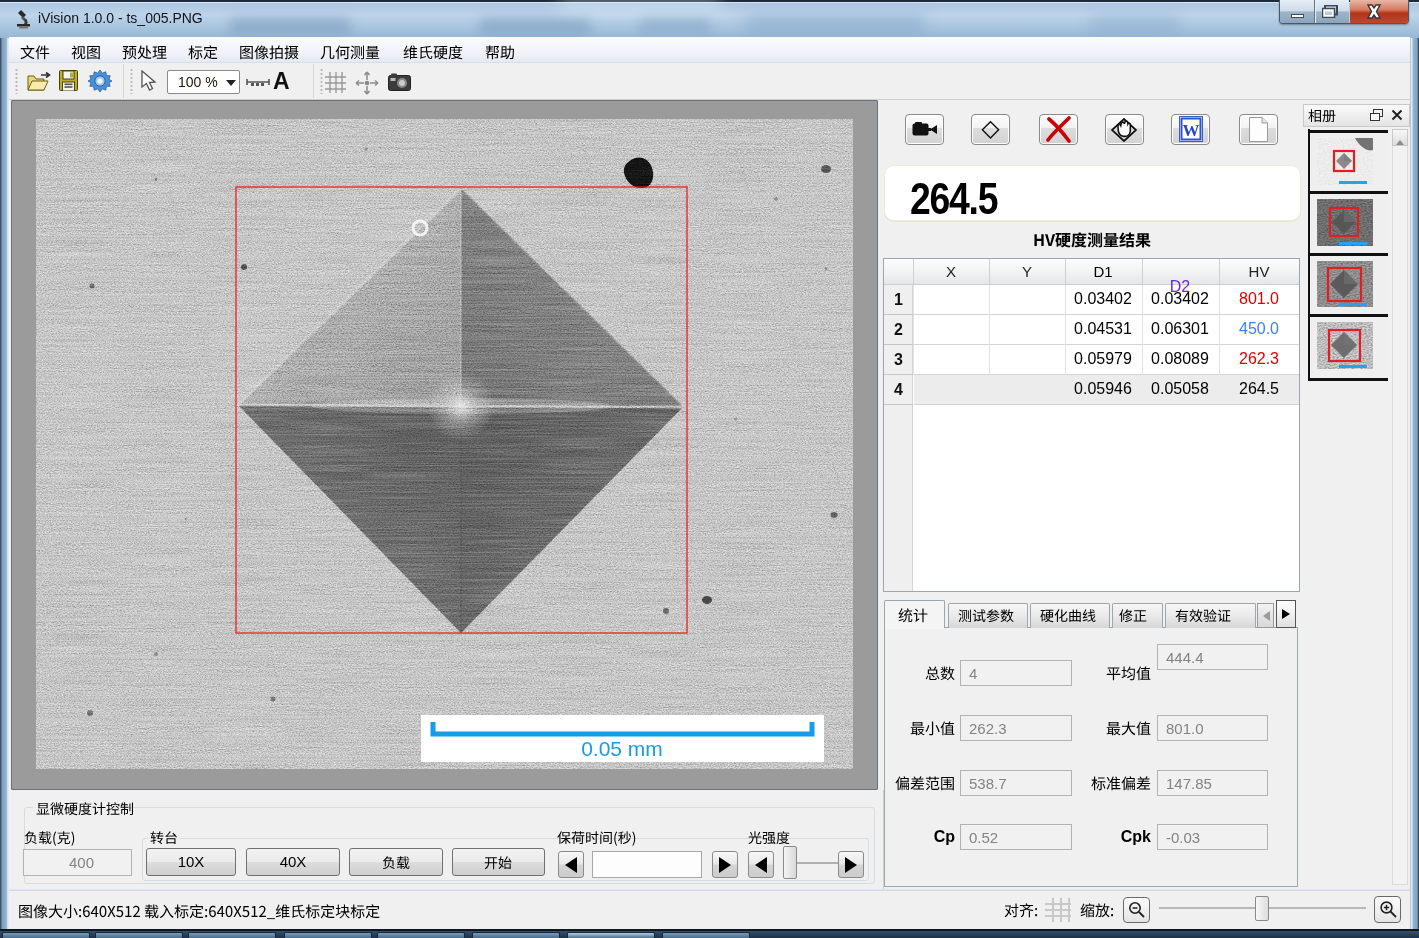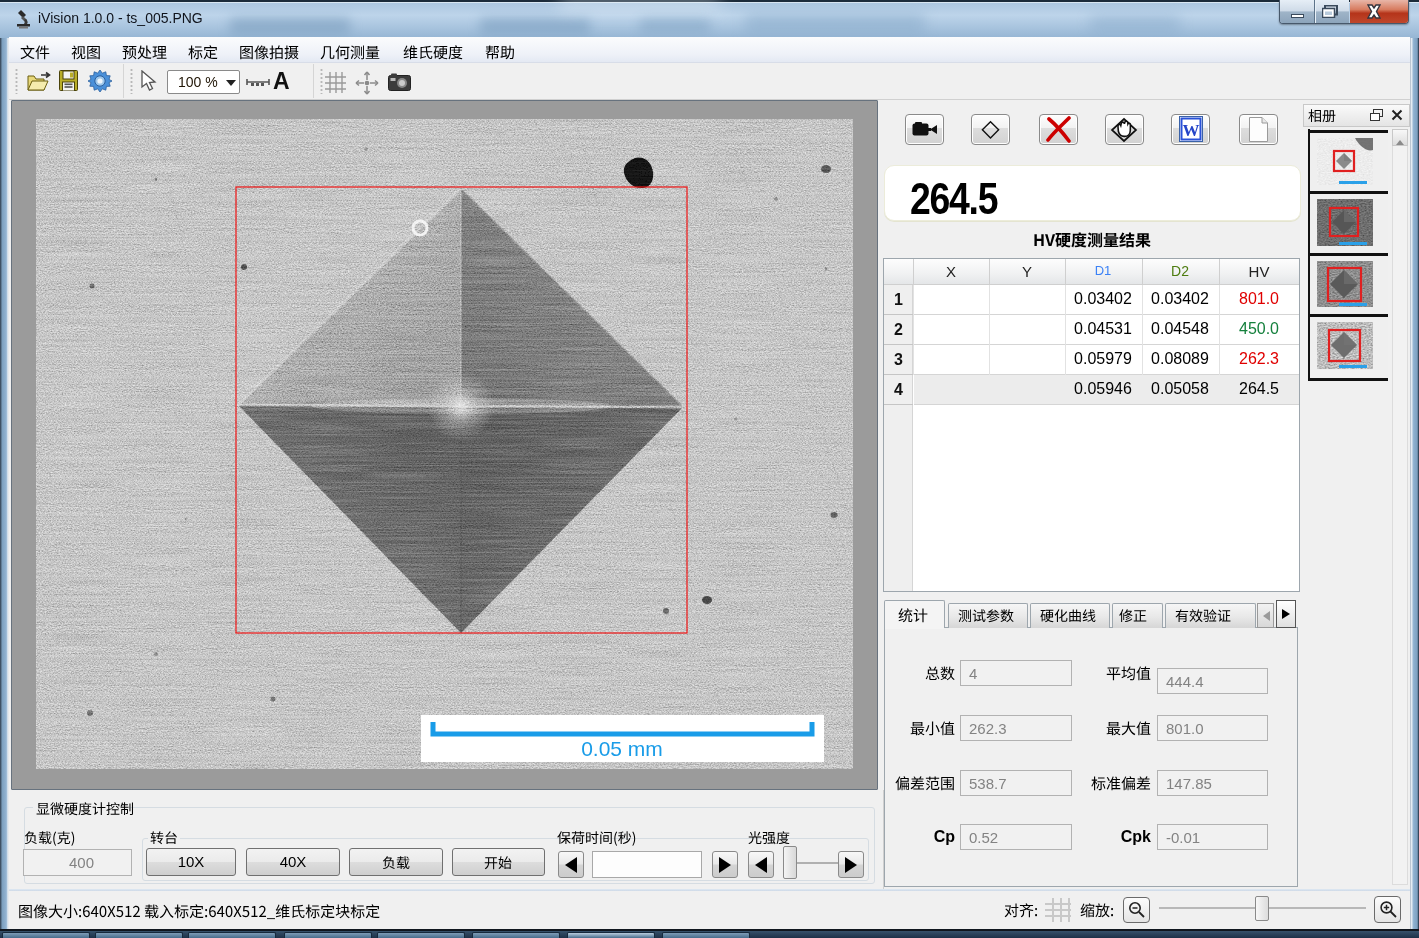--- a/index.html
+++ b/index.html
@@ -320,44 +320,44 @@
     </svg></div>
 <div class="abs" style="left:883px;top:258px;width:417px;height:334px;background:#fff;border:1px solid #9da6ad">
     <div class="abs" style="left:0;top:0;width:415px;height:26px;background:linear-gradient(#fdfdfd,#f0f1f2 60%,#e4e6e8);border-bottom:1px solid #cfcfcf"></div>
     <div class="abs" style="left:29px;top:0;width:1px;height:26px;background:#cfcfcf"></div>
     <div class="abs" style="left:105px;top:0;width:1px;height:26px;background:#cfcfcf"></div>
     <div class="abs" style="left:181px;top:0;width:1px;height:26px;background:#cfcfcf"></div>
     <div class="abs" style="left:258px;top:0;width:1px;height:26px;background:#cfcfcf"></div>
     <div class="abs" style="left:335px;top:0;width:1px;height:26px;background:#cfcfcf"></div>
     <div class="abs" style="left:67px;top:4px;transform:translateX(-50%);font-size:15px;color:#222">X</div>
     <div class="abs" style="left:143px;top:4px;transform:translateX(-50%);font-size:15px;color:#222">Y</div>
-    <div class="abs" style="left:219px;top:4px;transform:translateX(-50%);font-size:13px;color:#3b82f6">D1</div>
-    <div class="abs" style="left:296px;top:4px;transform:translateX(-50%);font-size:14px;color:#4d7c0f">D2</div>
+    <div class="abs" style="left:219px;top:4px;transform:translateX(-50%);font-size:15px;color:#000000">D1</div>
+    <div class="abs" style="left:296px;top:19px;transform:translateX(-50%);font-size:16px;color:#6d28d9">D2</div>
     <div class="abs" style="left:375px;top:4px;transform:translateX(-50%);font-size:15px;color:#222">HV</div>
     <div class="abs" style="left:0;top:26px;width:29px;height:306px;background:#efefef;border-right:1px solid #d5d5d5"></div>
     <div class="abs" style="left:30px;top:26px;width:385px;height:30px;border-bottom:1px solid #d5d5d5"></div>
     <div class="abs" style="left:0px;top:26px;width:29px;height:30px;border-bottom:1px solid #c5c5c5;display:flex;align-items:center;justify-content:center;font-size:16px;font-weight:bold;color:#111">1</div>
     <div class="abs" style="left:29px;top:26px;width:1px;height:30px;background:#e2e2e2"></div>
     <div class="abs" style="left:105px;top:26px;width:1px;height:30px;background:#e2e2e2"></div>
     <div class="abs" style="left:181px;top:26px;width:1px;height:30px;background:#e2e2e2"></div>
     <div class="abs" style="left:258px;top:26px;width:1px;height:30px;background:#e2e2e2"></div>
     <div class="abs" style="left:335px;top:26px;width:1px;height:30px;background:#e2e2e2"></div>
     <div class="abs" style="left:219px;top:31px;transform:translateX(-50%);font-size:16px;color:#000">0.03402</div>
     <div class="abs" style="left:296px;top:31px;transform:translateX(-50%);font-size:16px;color:#000">0.03402</div>
     <div class="abs" style="left:375px;top:31px;transform:translateX(-50%);font-size:16px;color:#e00000">801.0</div>
     <div class="abs" style="left:30px;top:56px;width:385px;height:30px;border-bottom:1px solid #d5d5d5"></div>
     <div class="abs" style="left:0px;top:56px;width:29px;height:30px;border-bottom:1px solid #c5c5c5;display:flex;align-items:center;justify-content:center;font-size:16px;font-weight:bold;color:#111">2</div>
     <div class="abs" style="left:29px;top:56px;width:1px;height:30px;background:#e2e2e2"></div>
     <div class="abs" style="left:105px;top:56px;width:1px;height:30px;background:#e2e2e2"></div>
     <div class="abs" style="left:181px;top:56px;width:1px;height:30px;background:#e2e2e2"></div>
     <div class="abs" style="left:258px;top:56px;width:1px;height:30px;background:#e2e2e2"></div>
     <div class="abs" style="left:335px;top:56px;width:1px;height:30px;background:#e2e2e2"></div>
     <div class="abs" style="left:219px;top:61px;transform:translateX(-50%);font-size:16px;color:#000">0.04531</div>
-    <div class="abs" style="left:296px;top:61px;transform:translateX(-50%);font-size:16px;color:#000">0.04548</div>
-    <div class="abs" style="left:375px;top:61px;transform:translateX(-50%);font-size:16px;color:#15803d">450.0</div>
+    <div class="abs" style="left:296px;top:61px;transform:translateX(-50%);font-size:16px;color:#000">0.06301</div>
+    <div class="abs" style="left:375px;top:61px;transform:translateX(-50%);font-size:16px;color:#3b82f6">450.0</div>
     <div class="abs" style="left:30px;top:86px;width:385px;height:30px;border-bottom:1px solid #d5d5d5"></div>
     <div class="abs" style="left:0px;top:86px;width:29px;height:30px;border-bottom:1px solid #c5c5c5;display:flex;align-items:center;justify-content:center;font-size:16px;font-weight:bold;color:#111">3</div>
     <div class="abs" style="left:29px;top:86px;width:1px;height:30px;background:#e2e2e2"></div>
     <div class="abs" style="left:105px;top:86px;width:1px;height:30px;background:#e2e2e2"></div>
     <div class="abs" style="left:181px;top:86px;width:1px;height:30px;background:#e2e2e2"></div>
     <div class="abs" style="left:258px;top:86px;width:1px;height:30px;background:#e2e2e2"></div>
     <div class="abs" style="left:335px;top:86px;width:1px;height:30px;background:#e2e2e2"></div>
     <div class="abs" style="left:219px;top:91px;transform:translateX(-50%);font-size:16px;color:#000">0.05979</div>
     <div class="abs" style="left:296px;top:91px;transform:translateX(-50%);font-size:16px;color:#000">0.08089</div>
     <div class="abs" style="left:375px;top:91px;transform:translateX(-50%);font-size:16px;color:#e00000">262.3</div>
@@ -423,21 +423,21 @@
       </g>
     </svg></div>
 <div style="position:absolute;left:1151px;top:664px;line-height:0;transform:translateX(-100%);"><svg width="45" height="20" viewBox="0 0 45 20" style="overflow:visible">
       <g fill="#000">
         <path transform="translate(0.00,15.00) scale(0.015000,-0.015000)" d="M174 630C213 556 252 459 266 399L337 424C323 482 282 578 242 650ZM755 655C730 582 684 480 646 417L711 396C750 456 797 552 834 633ZM52 348V273H459V-79H537V273H949V348H537V698H893V773H105V698H459V348Z"></path>
         <path transform="translate(15.00,15.00) scale(0.015000,-0.015000)" d="M485 462C547 411 625 339 665 296L713 347C673 387 595 454 531 504ZM404 119 435 49C538 105 676 180 803 253L785 313C648 240 499 163 404 119ZM570 840C523 709 445 582 357 501C372 486 396 455 407 440C452 486 497 545 537 610H859C847 198 833 39 800 4C789 -9 777 -12 756 -12C731 -12 666 -12 595 -5C608 -26 617 -56 619 -77C680 -80 745 -82 782 -78C819 -75 841 -67 864 -37C903 12 916 172 929 640C929 651 929 680 929 680H577C600 725 621 772 639 819ZM36 123 63 47C158 95 282 159 398 220L380 283L241 216V528H362V599H241V828H169V599H43V528H169V183C119 159 73 139 36 123Z"></path>
         <path transform="translate(30.00,15.00) scale(0.015000,-0.015000)" d="M599 840C596 810 591 774 586 738H329V671H574C568 637 562 605 555 578H382V14H286V-51H958V14H869V578H623C631 605 639 637 646 671H928V738H661L679 835ZM450 14V97H799V14ZM450 379H799V293H450ZM450 435V519H799V435ZM450 239H799V152H450ZM264 839C211 687 124 538 32 440C45 422 66 383 74 366C103 398 132 435 159 475V-80H229V589C269 661 304 739 333 817Z"></path>
       </g>
     </svg></div>
 <div class="field" style="left:960px;top:660px;width:112px;height:26px">4</div>
-<div class="field" style="left:1157px;top:668px;width:111px;height:26px">444.4</div>
+<div class="field" style="left:1157px;top:644px;width:111px;height:26px">444.4</div>
 <div style="position:absolute;left:955px;top:719px;line-height:0;transform:translateX(-100%);"><svg width="45" height="20" viewBox="0 0 45 20" style="overflow:visible">
       <g fill="#000">
         <path transform="translate(0.00,15.00) scale(0.015000,-0.015000)" d="M248 635H753V564H248ZM248 755H753V685H248ZM176 808V511H828V808ZM396 392V325H214V392ZM47 43 54 -24 396 17V-80H468V26L522 33V94L468 88V392H949V455H49V392H145V52ZM507 330V268H567L547 262C577 189 618 124 671 70C616 29 554 -2 491 -22C504 -35 522 -61 529 -77C596 -53 662 -19 720 26C776 -20 843 -55 919 -77C929 -59 948 -32 964 -18C891 0 826 31 771 71C837 135 889 215 920 314L877 333L863 330ZM613 268H832C806 209 767 157 721 113C675 157 639 209 613 268ZM396 269V198H214V269ZM396 142V80L214 59V142Z"></path>
         <path transform="translate(15.00,15.00) scale(0.015000,-0.015000)" d="M464 826V24C464 4 456 -2 436 -3C415 -4 343 -5 270 -2C282 -23 296 -59 301 -80C395 -81 457 -79 494 -66C530 -54 545 -31 545 24V826ZM705 571C791 427 872 240 895 121L976 154C950 274 865 458 777 598ZM202 591C177 457 121 284 32 178C53 169 86 151 103 138C194 249 253 430 286 577Z"></path>
         <path transform="translate(30.00,15.00) scale(0.015000,-0.015000)" d="M599 840C596 810 591 774 586 738H329V671H574C568 637 562 605 555 578H382V14H286V-51H958V14H869V578H623C631 605 639 637 646 671H928V738H661L679 835ZM450 14V97H799V14ZM450 379H799V293H450ZM450 435V519H799V435ZM450 239H799V152H450ZM264 839C211 687 124 538 32 440C45 422 66 383 74 366C103 398 132 435 159 475V-80H229V589C269 661 304 739 333 817Z"></path>
       </g>
     </svg></div>
 <div style="position:absolute;left:1151px;top:719px;line-height:0;transform:translateX(-100%);"><svg width="45" height="20" viewBox="0 0 45 20" style="overflow:visible">
       <g fill="#000">
         <path transform="translate(0.00,15.00) scale(0.015000,-0.015000)" d="M248 635H753V564H248ZM248 755H753V685H248ZM176 808V511H828V808ZM396 392V325H214V392ZM47 43 54 -24 396 17V-80H468V26L522 33V94L468 88V392H949V455H49V392H145V52ZM507 330V268H567L547 262C577 189 618 124 671 70C616 29 554 -2 491 -22C504 -35 522 -61 529 -77C596 -53 662 -19 720 26C776 -20 843 -55 919 -77C929 -59 948 -32 964 -18C891 0 826 31 771 71C837 135 889 215 920 314L877 333L863 330ZM613 268H832C806 209 767 157 721 113C675 157 639 209 613 268ZM396 269V198H214V269ZM396 142V80L214 59V142Z"></path>
@@ -461,21 +461,21 @@
         <path transform="translate(15.00,15.00) scale(0.015000,-0.015000)" d="M48 765C98 695 157 598 183 538L253 575C226 634 165 727 113 796ZM48 2 124 -33C171 62 226 191 268 303L202 339C156 220 93 84 48 2ZM435 395H646V262H435ZM435 461V596H646V461ZM607 805C635 761 667 701 681 661H452C476 710 497 762 515 814L445 831C395 677 310 528 211 433C227 421 255 394 266 380C301 416 334 458 365 506V-80H435V-9H954V59H719V196H912V262H719V395H913V461H719V596H934V661H686L750 693C734 731 702 789 670 833ZM435 196H646V59H435Z"></path>
         <path transform="translate(30.00,15.00) scale(0.015000,-0.015000)" d="M358 732V526C358 371 352 141 282 -26C298 -33 329 -57 341 -70C410 94 425 325 427 488H914V732H688C676 765 655 809 635 843L567 826C583 798 599 762 610 732ZM280 836C224 684 129 534 30 437C43 420 65 381 72 364C107 400 141 441 174 487V-78H245V596C286 666 321 740 350 815ZM427 668H840V552H427ZM869 361V210H777V361ZM440 421V-76H500V150H585V-49H636V150H725V-46H777V150H869V-3C869 -12 866 -15 857 -15C849 -15 823 -15 792 -14C801 -31 810 -57 813 -73C857 -73 885 -72 905 -62C924 -51 929 -33 929 -3V421ZM500 210V361H585V210ZM636 361H725V210H636Z"></path>
         <path transform="translate(45.00,15.00) scale(0.015000,-0.015000)" d="M693 842C675 803 643 747 617 708H387C371 746 337 799 303 838L238 811C262 780 287 742 304 708H105V639H440C434 609 427 581 419 553H153V486H399C388 455 377 425 364 397H60V327H329C261 207 168 114 39 49C55 34 83 1 94 -15C201 46 286 124 353 221V176H555V33H221V-37H937V33H633V176H864V246H369C386 272 401 299 415 327H940V397H447C458 425 469 455 479 486H853V553H499C507 581 513 609 520 639H902V708H700C725 741 751 780 775 817Z"></path>
       </g>
     </svg></div>
 <div class="field" style="left:960px;top:770px;width:112px;height:26px">538.7</div>
 <div class="field" style="left:1157px;top:770px;width:111px;height:26px">147.85</div>
 <div class="abs" style="left:955px;top:828px;transform:translateX(-100%);font-size:16px;font-weight:bold;color:#000">Cp</div>
 <div class="abs" style="left:1151px;top:828px;transform:translateX(-100%);font-size:16px;font-weight:bold;color:#000">Cpk</div>
 <div class="field" style="left:960px;top:824px;width:112px;height:26px">0.52</div>
-<div class="field" style="left:1157px;top:824px;width:111px;height:26px">-0.01</div>
+<div class="field" style="left:1157px;top:824px;width:111px;height:26px">-0.03</div>
 <div class="abs" style="left:1303px;top:100px;width:107px;height:790px;background:#f0f0f0"></div>
 <div class="abs" style="left:1303px;top:104px;width:107px;height:23px;background:linear-gradient(#fafafa,#e4e4e4);border:1px solid #c8c8c8"></div>
 <div style="position:absolute;left:1308px;top:107px;line-height:0;"><svg width="28" height="19" viewBox="0 0 28 19" style="overflow:visible">
       <g fill="#000">
         <path transform="translate(0.00,14.00) scale(0.014000,-0.014000)" d="M546 474H850V300H546ZM546 542V710H850V542ZM546 231H850V57H546ZM473 781V-73H546V-12H850V-70H926V781ZM214 840V626H52V554H205C170 416 99 258 29 175C41 157 60 127 68 107C122 176 175 287 214 402V-79H287V378C325 329 370 267 389 234L435 295C413 322 322 429 287 464V554H430V626H287V840Z"></path>
         <path transform="translate(14.00,14.00) scale(0.014000,-0.014000)" d="M544 775V464V443H440V775H154V466V443H42V371H152C146 236 124 83 40 -33C56 -43 84 -70 95 -86C187 40 216 220 224 371H367V15C367 0 362 -4 348 -5C334 -6 288 -6 237 -4C247 -23 259 -54 262 -72C332 -72 376 -71 403 -59C430 -47 440 -26 440 14V371H542C537 238 517 85 443 -31C458 -40 488 -68 499 -82C583 43 609 222 615 371H777V12C777 -3 772 -8 756 -9C743 -10 694 -10 642 -9C653 -28 663 -60 667 -79C740 -79 785 -78 813 -66C841 -54 851 -31 851 11V371H958V443H851V775ZM226 704H367V443H226V466ZM617 443V464V704H777V443Z"></path>
       </g>
     </svg></div>
 <svg class="abs" style="left:1370px;top:109px" width="13" height="13" viewBox="0 0 13 13">
     <rect x="3.5" y="0.5" width="9" height="7" fill="none" stroke="#333"></rect>

